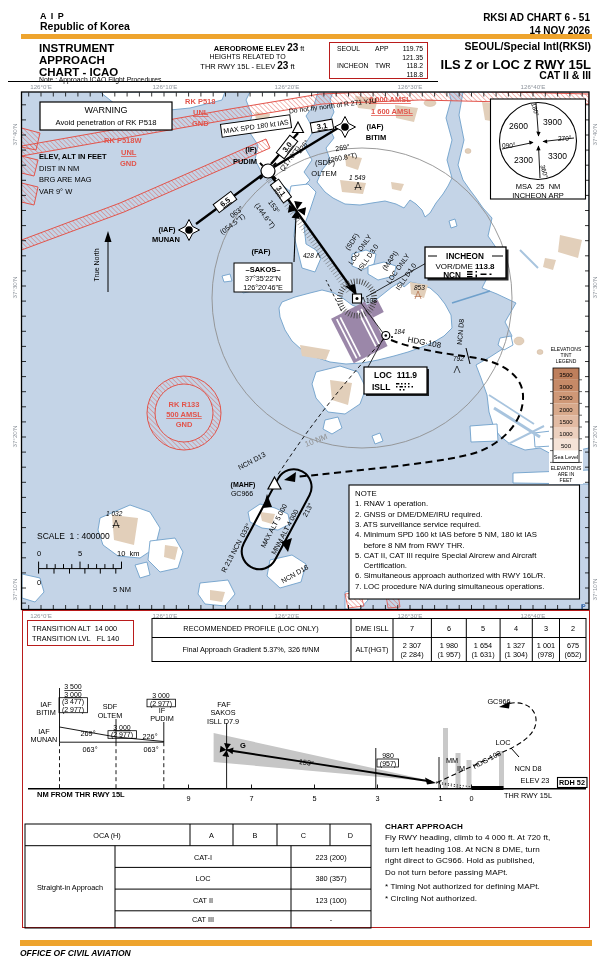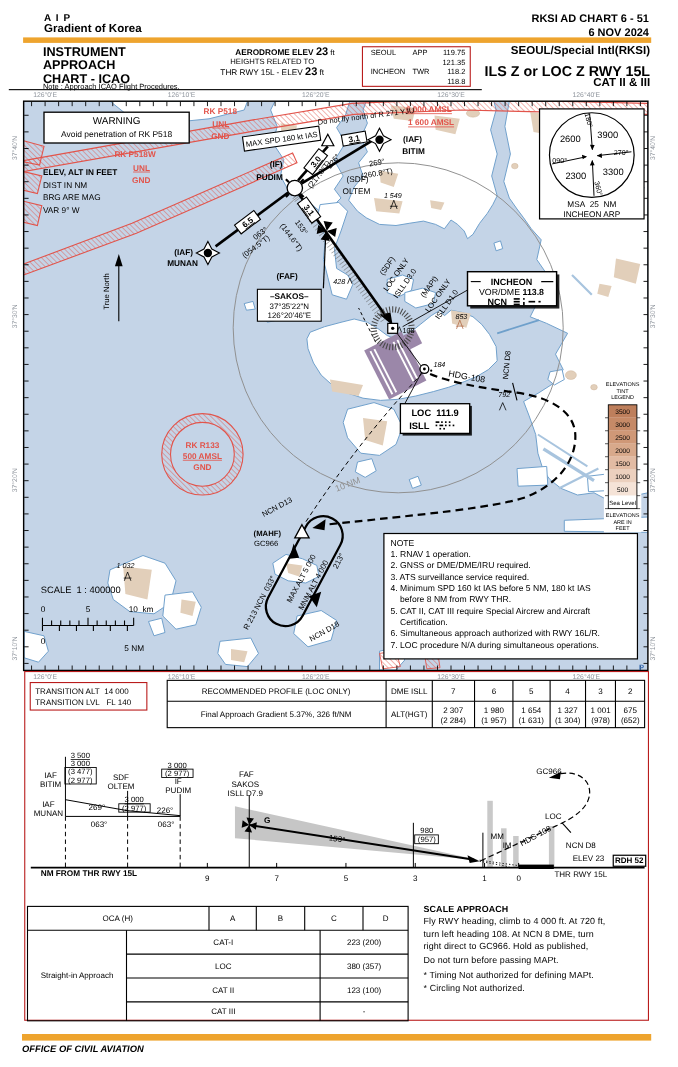--- a/index.html
+++ b/index.html
@@ -8,23 +8,23 @@
 .b{font-weight:bold;}
 .tbl{position:absolute;border:1px solid #b91c1c;box-sizing:border-box;}
 .cl{position:absolute;background:#000;}
 .gray{color:#8F959D;}
 .ctr{text-align:center;}
 </style>
 </head>
 <body>
 
 <div class="abs b" style="left:40px;top:11px;font-size:9px;letter-spacing:1px;text-align:right;">A I P</div>
-<div class="abs b" style="left:40px;top:20px;font-size:10.5px;">Gradient of Korea</div>
+<div class="abs b" style="left:40px;top:20px;font-size:10.5px;">Republic of Korea</div>
 <div class="abs b" style="right:26px;top:11.5px;font-size:10px;">RKSI AD CHART 6 - 51</div>
-<div class="abs b" style="right:26px;top:24.5px;font-size:10px;">6 NOV 2024</div>
+<div class="abs b" style="right:26px;top:24.5px;font-size:10px;">14 NOV 2026</div>
 <div class="abs" style="left:21px;top:34px;width:571px;height:5.4px;background:#EEA42E;"></div>
 <div class="abs b" style="left:39px;top:42px;font-size:11.5px;line-height:12px;">INSTRUMENT<br>APPROACH<br>CHART - ICAO</div>
 <div class="abs" style="left:39px;top:76px;font-size:6.8px;">Note : Approach ICAO Flight Procedures.</div>
 <div class="abs ctr" style="left:160px;top:42px;width:175px;font-size:7px;"><span class="b" style="font-size:7.5px;margin-left:23px;">AERODROME ELEV <span style="font-size:10px;">23</span></span> ft<br>HEIGHTS RELATED TO<br><span style="font-size:7.5px;">THR RWY 15L - ELEV <span class="b" style="font-size:10px;">23</span> ft</span></div>
 <div class="tbl" style="left:329px;top:41.5px;width:99px;height:37px;font-size:6.8px;">
 <div class="abs" style="left:7px;top:2.5px;">SEOUL</div>
     <div class="abs" style="left:45px;top:2.5px;">APP</div>
     <div class="abs" style="right:4px;top:2.5px;">119.75</div>
 <div class="abs" style="right:4px;top:11px;">121.35</div>
 <div class="abs" style="left:7px;top:19.5px;">INCHEON</div>
@@ -789,21 +789,21 @@
 <text x="203" y="881">LOC</text>
 <text x="203" y="902.5">CAT II</text>
 <text x="203" y="921.5">CAT III</text>
 <text x="331" y="859.5">223 (200)</text>
 <text x="331" y="881">380 (357)</text>
 <text x="331" y="902.5">123 (100)</text>
 <text x="331" y="921.5">-</text>
 </g>
 </svg>
 <div class="abs" style="left:385px;top:820.5px;width:215px;font-size:8.1px;line-height:11.5px;letter-spacing:0.1px;">
-<span class="b">SCALE APPROACH</span><br>
+<span class="b">CHART APPROACH</span><br>
 Fly RWY heading, climb to 4 000 ft. At 720 ft,<br>
 turn left heading 108. At NCN 8 DME, turn<br>
 right direct to GC966. Hold as published,<br>
 Do not turn before passing MAPt.<br>
 <span style="display:block;height:3px;"></span>
 * Timing Not authorized for defining MAPt.<br>
 * Circling Not authorized.
 </div>
 <div class="abs" style="left:20px;top:940px;width:572px;height:5.5px;background:#EEA42E;"></div>
 <div class="abs b" style="left:20px;top:948px;font-size:8.5px;font-style:italic;">OFFICE OF CIVIL AVIATION</div>

